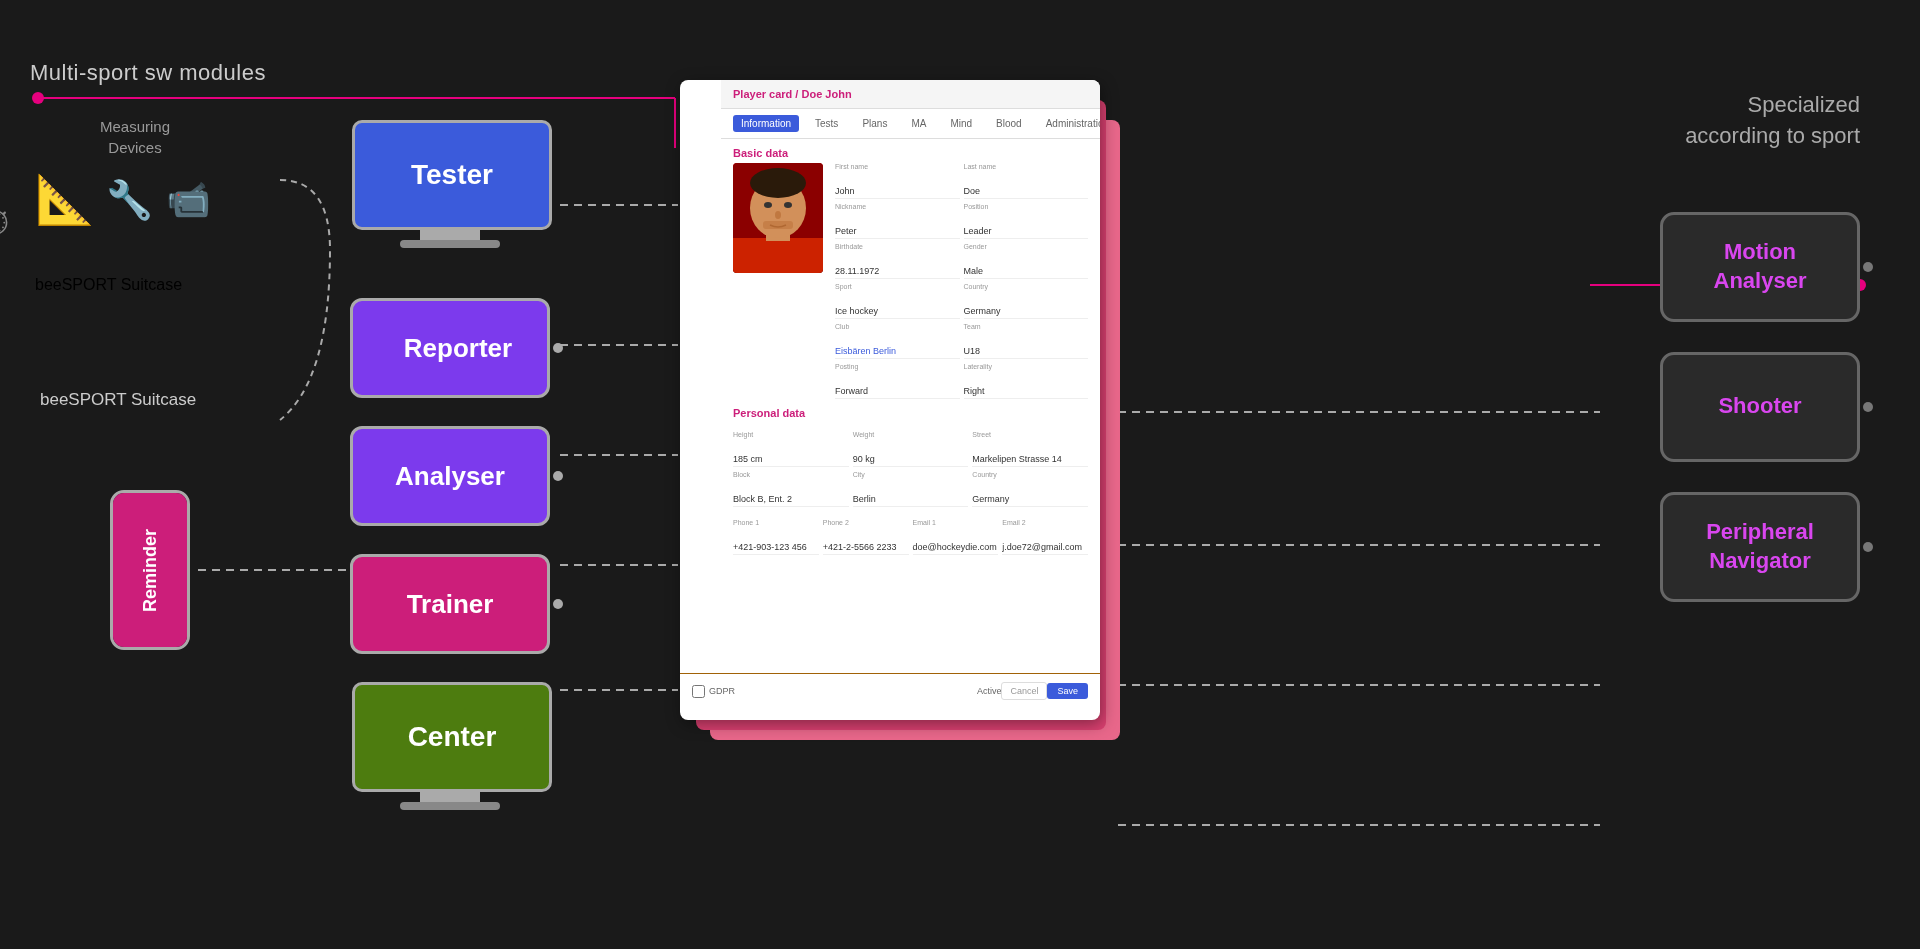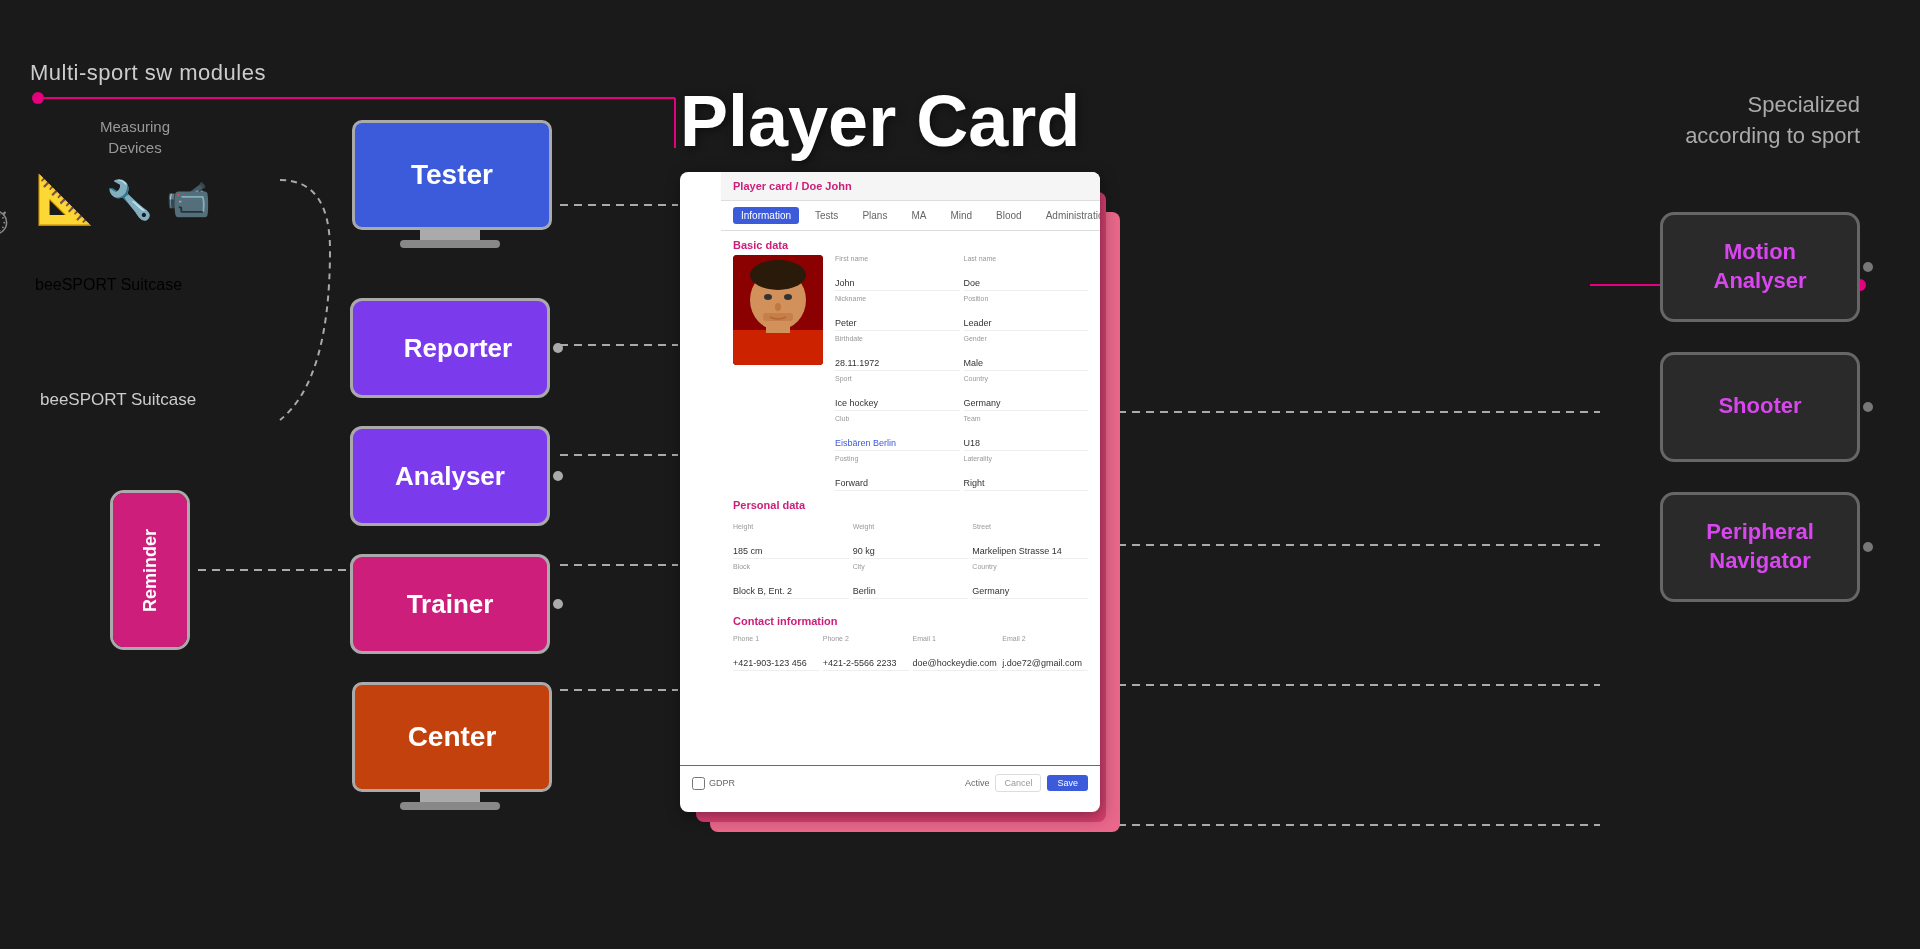--- a/index.html
+++ b/index.html
@@ -290,21 +290,20 @@
     }
     .gdpr-check {
       font-size: 9px;
       color: #666;
       display: flex;
       align-items: center;
       gap: 4px;
     }
     .card-buttons {
       display: flex;
-      gap: 6px;
       align-items: center;
       justify-content: space-between;
     }
     .card-btn-save {
       background: #3b5bdb;
       color: white;
       border: none;
       border-radius: 3px;
       padding: 3px 10px;
       font-size: 9px;
@@ -390,21 +389,21 @@
       border-radius: 50%;
       background: #e6007e;
       position: absolute;
     }
 
     
     .bg-tester { background: #3b5bdb; }
     .bg-reporter { background: #7c3aed; padding-left: 16px; }
     .bg-analyser { background: #7c3aed; }
     .bg-trainer { background: #cc1e7a; }
-    .bg-center { background: #c2410c; }
+    .bg-center { background: #4d7c0f; }
 
   </style>
 </head>
 <body>
 
 <div class="scene">
 
   <svg class="dashes-svg">
 
     <line x1="38" y1="98" x2="675" y2="98" stroke="#e6007e" stroke-width="2"></line>
@@ -503,21 +502,20 @@
       <div class="monitor-base"></div>
     </div>
 
   </div>
 
   <div class="reminder-phone">
     <div class="reminder-text">Reminder</div>
   </div>
 
   <div class="player-card-stack">
-    <div class="player-card-title">Player Card</div>
     <div class="card-stack">
       <div class="card-bg-3"></div>
       <div class="card-bg-2"></div>
       <div class="card-main">
 
         <div class="card-header">
           <span style="color:#cc1e7a; font-size:11px; font-weight:bold;">Player card / Doe John</span>
         </div>
 
         <div class="card-tabs">
@@ -633,21 +631,20 @@
               <span class="field-label">City</span>
               <span class="field-value">Berlin</span>
             </div>
             <div class="card-field">
               <span class="field-label">Country</span>
               <span class="field-value">Germany</span>
             </div>
           </div>
         </div>
 
-        <div class="card-section-title">Contact information</div>
         <div class="card-contact">
           <div class="card-contact-grid">
             <div class="card-field">
               <span class="field-label">Phone 1</span>
               <span class="field-value">+421-903-123 456</span>
             </div>
             <div class="card-field">
               <span class="field-label">Phone 2</span>
               <span class="field-value">+421-2-5566 2233</span>
             </div>

